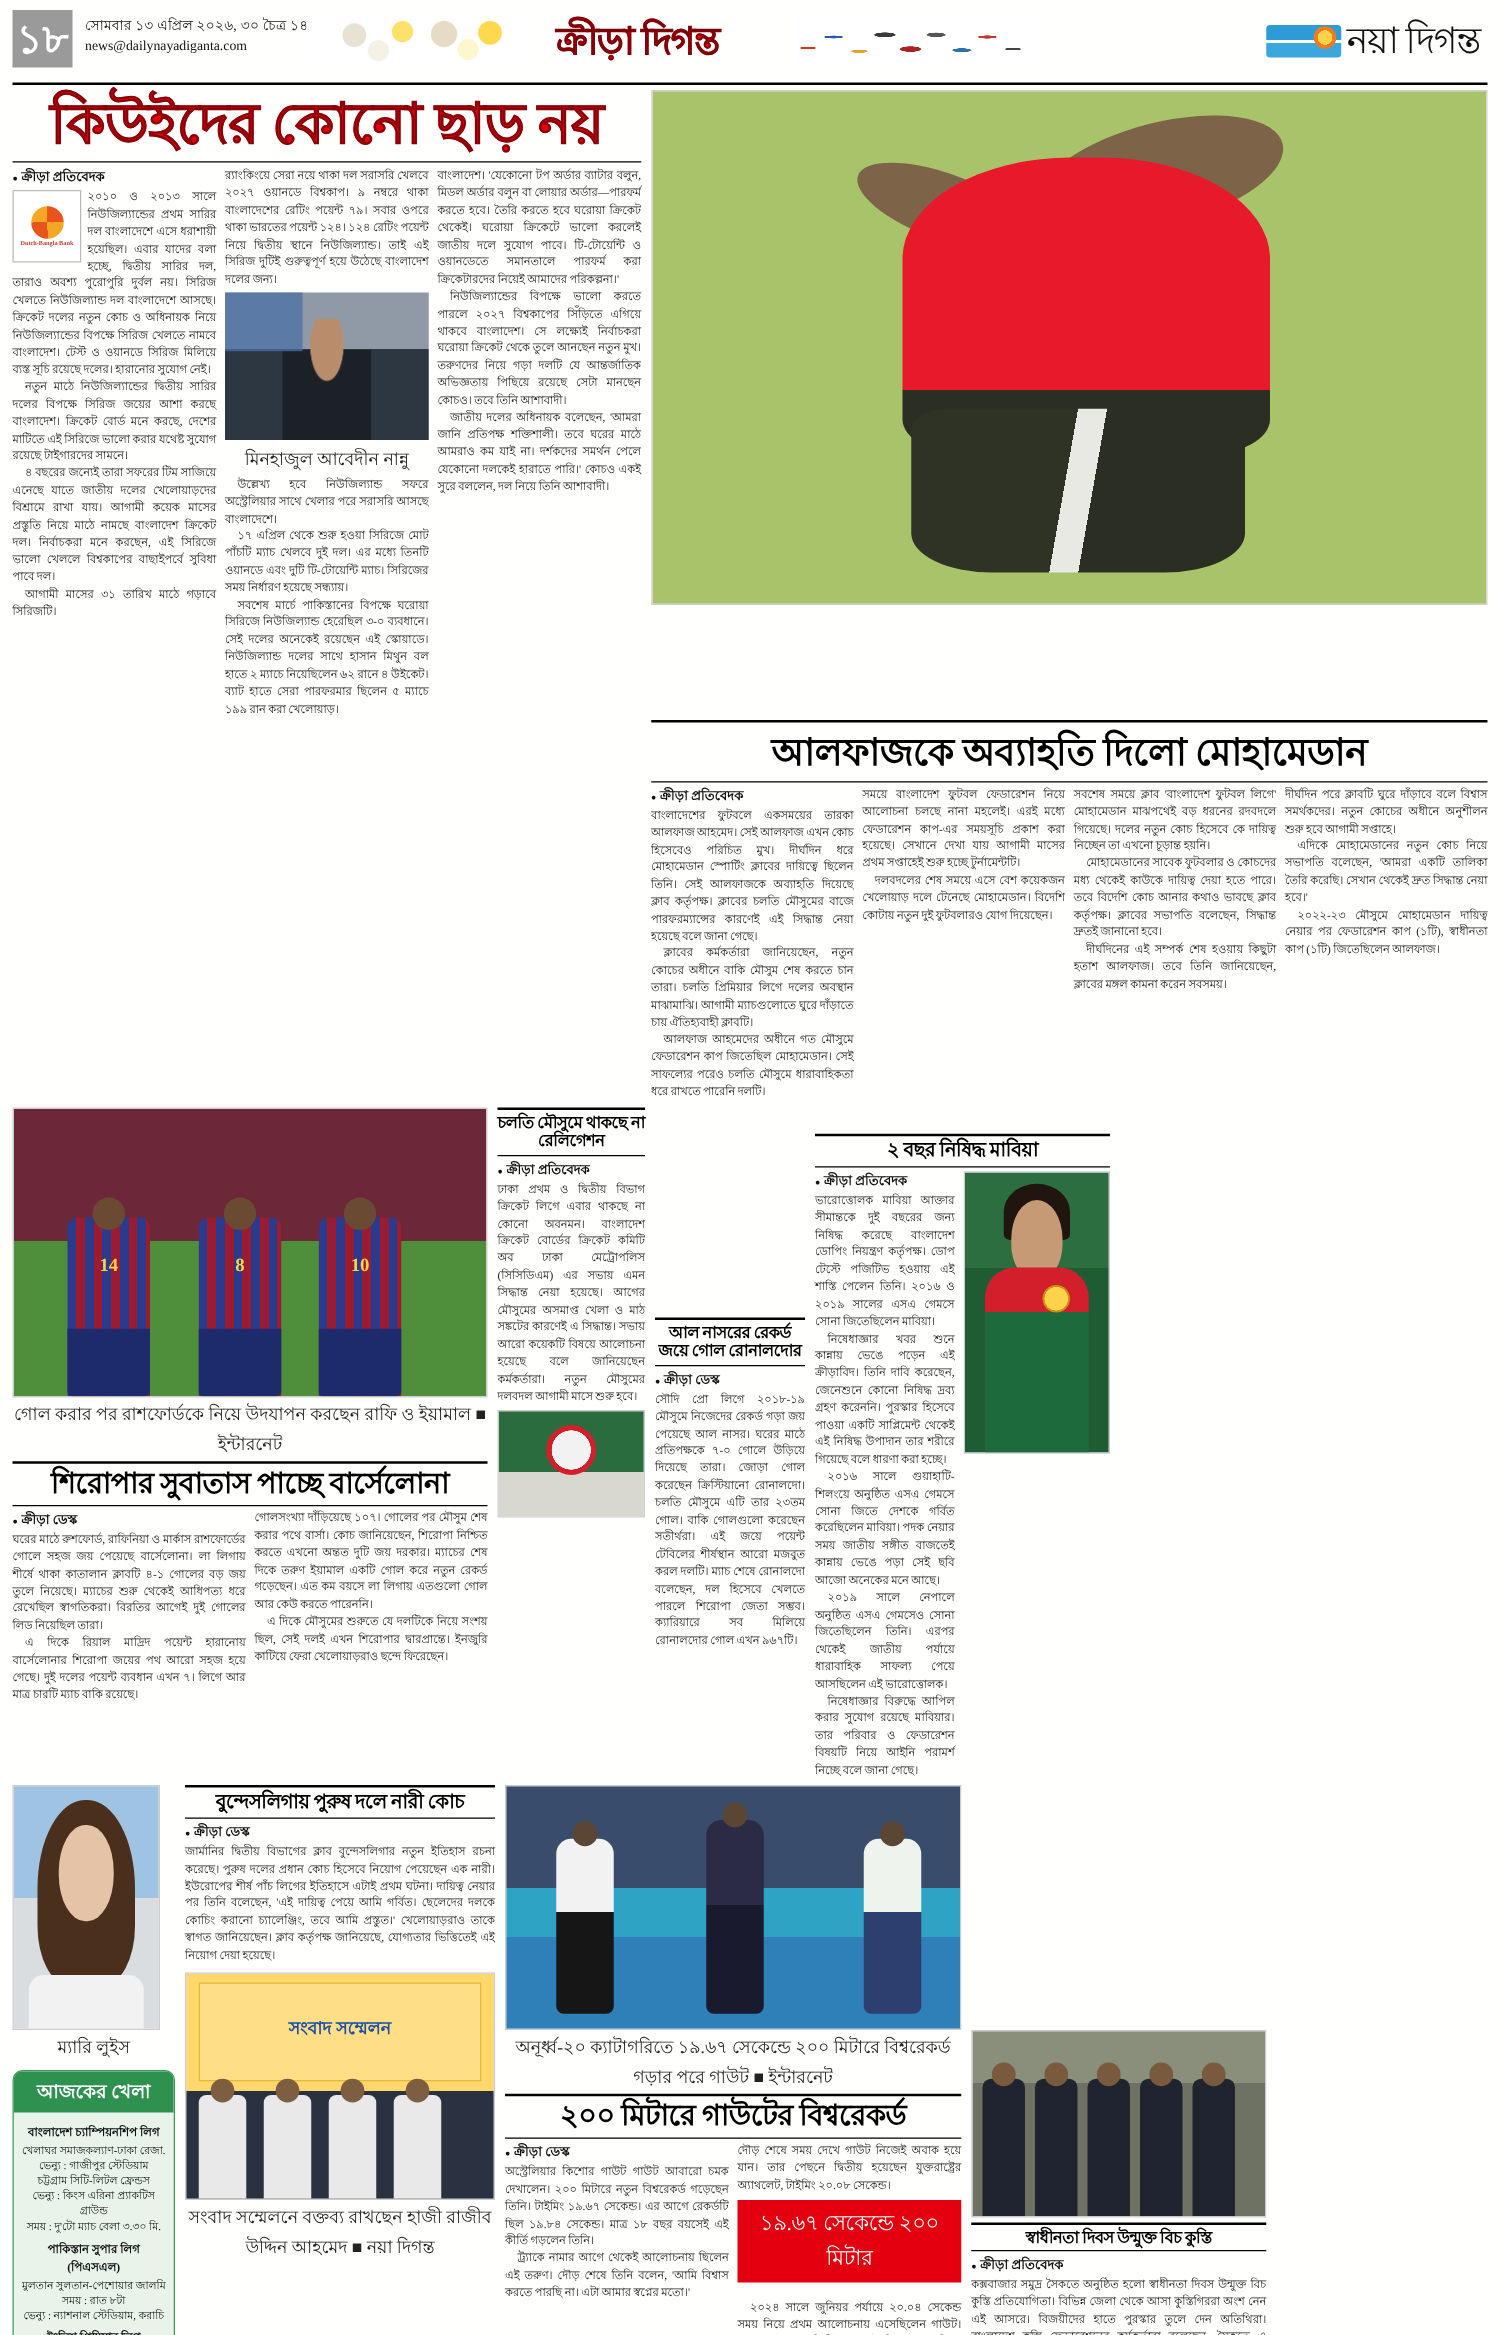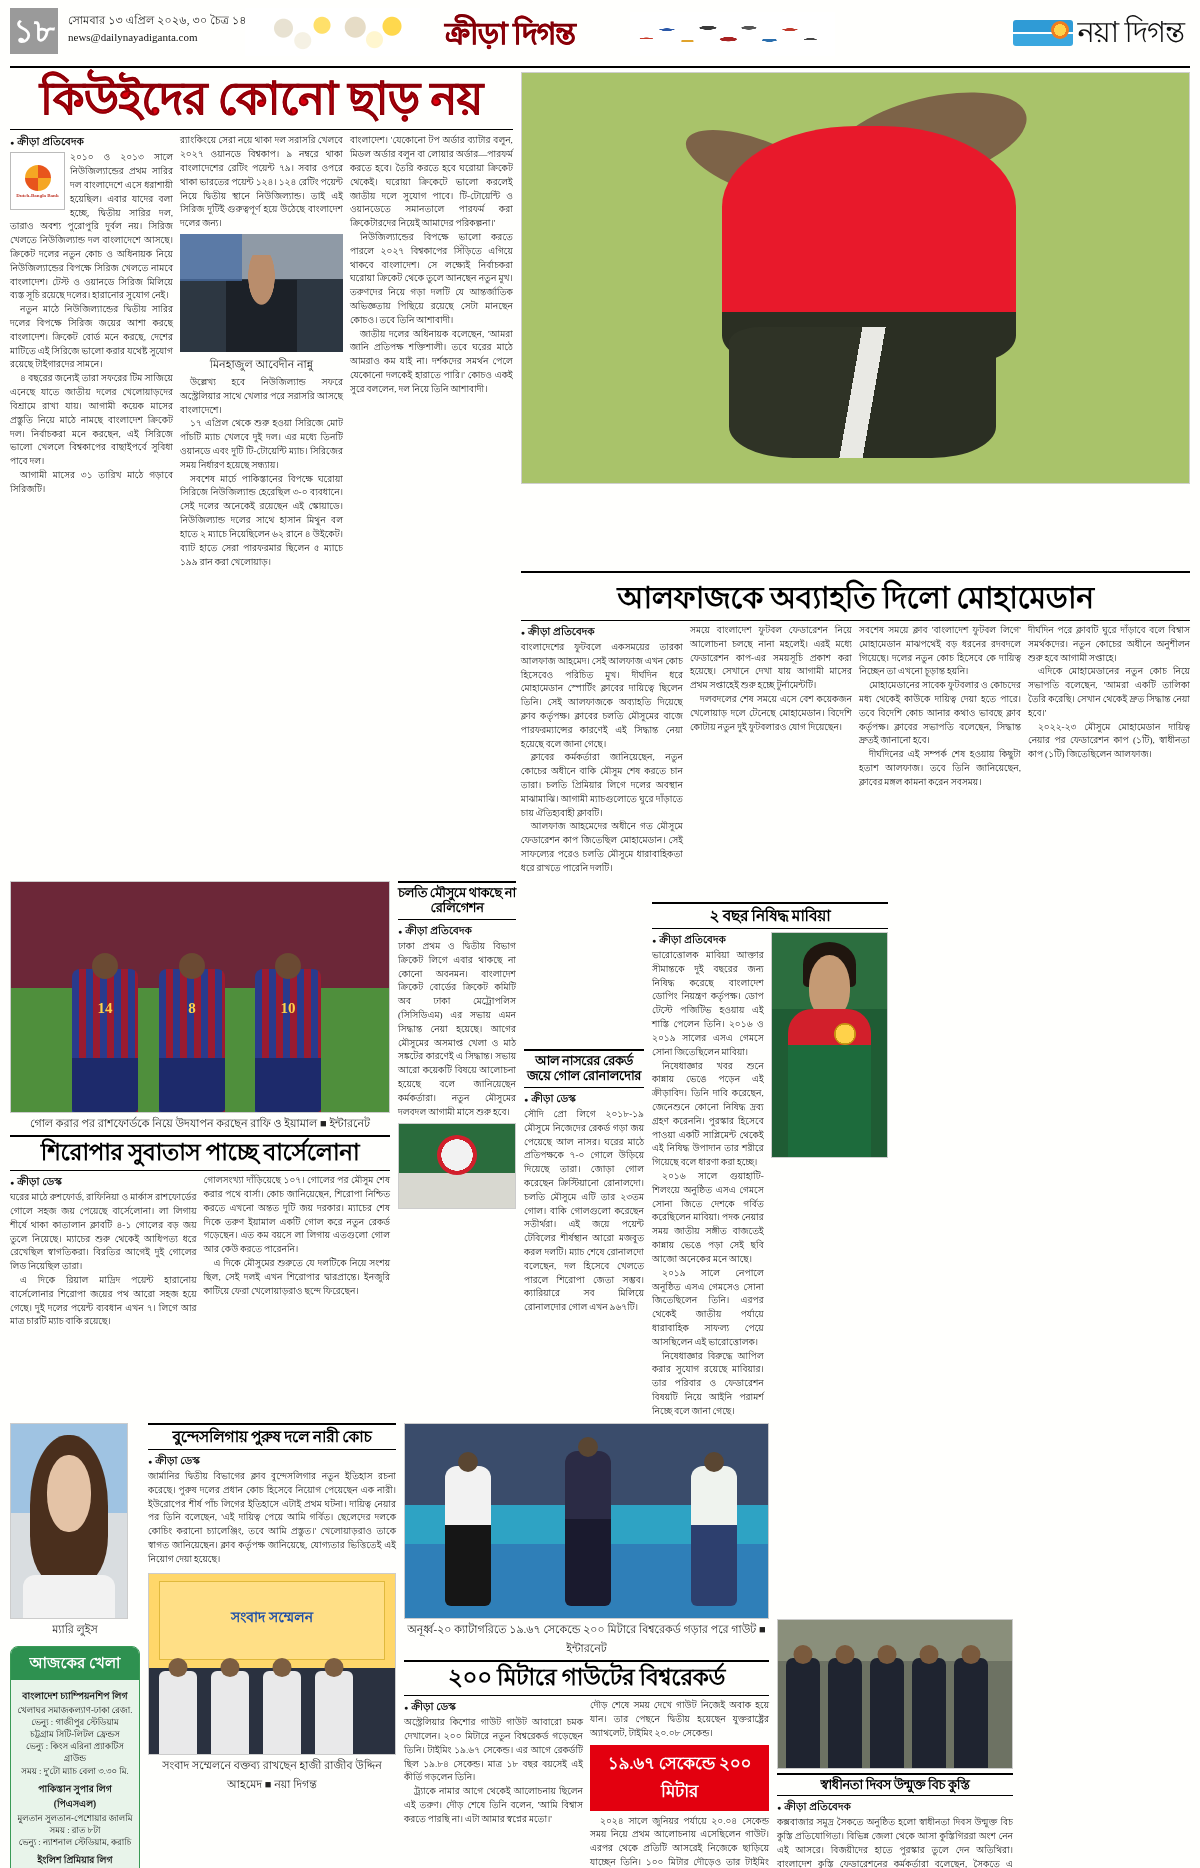--- a/index.html
+++ b/index.html
@@ -77,21 +77,21 @@
     color:#e3000f; font-weight:bold; text-align:center; letter-spacing:-0.5px;
     -webkit-text-stroke:0.5px #8c0008;
   }
   .hl-black { font-weight:bold; letter-spacing:-0.4px; color:#000; }
   .byline { font-size:10.5px; font-weight:bold; }
   .byline:before { content:"\25CF"; font-size:7px; vertical-align:middle; margin-right:3px; }
   .body-txt {
     font-size:9.1px; line-height:1.52; text-align:justify;
     color:#1b1b1b; hyphens:auto; word-spacing:-0.3px;
   }
-  .caption { font-size:11px; text-align:center; color:#222; padding:2px 0 1px 0;font-family:Liberation Serif, serif; }
+  .caption { font-size:14px; text-align:center; color:#222; padding:2px 0 1px 0;font-family:Liberation Serif, serif; }
   .hr-s { border-top:1px solid #000; }
   .hr-t { border-top:2px solid #000; }
 
   
   .top-wrap { display:flex; gap:8px; margin-top:4px; }
   .top-left { width:505px; }
   .top-right { width:672px; }
   .mainhead { font-size:45px; line-height:1.05; padding:4px 0 6px 0; }
   .cols3 { display:flex; gap:7px; }
   .cols3 > div { flex:1 1 0; }
@@ -165,39 +165,39 @@
   .barca-photo {
     width:100%; height:232px; border:1px solid #ccc; position:relative; overflow:hidden;
     background:linear-gradient(180deg,#6c2738 0 46%, #4f8f3c 46% 100%);
   }
   .barca-photo .pl { position:absolute; bottom:0; width:66px; height:62%;
     background:repeating-linear-gradient(90deg,#2a3a8c 0 7px,#9b1b30 7px 14px); border-radius:8px 8px 0 0; }
   .barca-photo .pl:after{ content:""; position:absolute; left:0; bottom:0; width:100%; height:38%;
     background:#1d2a6b; border-radius:0 0 4px 4px; }
   .barca-photo .pl .no { position:absolute; left:50%; top:22%; transform:translateX(-50%);
     color:#ffd24a; font-size:15px; font-weight:bold; }
-  .barca-photo .p1{ left:61px; } .barca-photo .p2{ left:148px; } .barca-photo .p3{ left:244px;padding-left:12px; }
+  .barca-photo .p1{ left:43px; } .barca-photo .p2{ left:148px; } .barca-photo .p3{ left:244px;padding-left:12px; }
   .barca-photo .head{ position:absolute; top:-16px; left:50%; transform:translateX(-50%);
     width:26px;height:26px;border-radius:50%;background:#6b4a33; }
 
   .sprint-photo {
     width:100%; height:196px; border:1px solid #ccc; position:relative; overflow:hidden;
     background:linear-gradient(180deg,#3a4c6b 0 42%, #2ea3c4 42% 62%, #2f7fb8 62% 100%);
   }
   .sprint-photo .runner{ position:absolute; bottom:6%; width:46px; height:72%;
     border-radius:12px 12px 6px 6px; }
   .sprint-photo .r1{ left:40px; background:linear-gradient(180deg,#f2f2f2 0 42%, #161616 42% 100%); }
   .sprint-photo .r2{ left:160px; background:linear-gradient(180deg,#2b2b45 0 44%, #1a1a2e 44% 100%); height:80%; }
   .sprint-photo .r3{ left:286px; background:linear-gradient(180deg,#eff3ee 0 42%, #2d3f6e 42% 100%); }
   .sprint-photo .rhead{ position:absolute; top:-14px; left:50%; transform:translateX(-50%);
     width:20px;height:20px;border-radius:50%;background:#5a4632; }
 
   .record-box {
-    background:#e3000f; color:#fff; text-align:center; font-weight:bold;
-    font-size:17px; padding:5px 4px; margin:4px 0 4px 0; letter-spacing:-0.3px;
+    background:#e3000f; color:#fff; text-align:center; font-weight:normal;
+    font-size:17px; padding:5px 4px; margin:4px 0 14px 0; letter-spacing:-0.3px;
   }
 
   .mabia-photo{
     width:100%; height:226px; border:1px solid #ccc; position:relative; overflow:hidden;
     background:linear-gradient(180deg,#2c6e3f 0 34%, #1f5c34 34% 100%);
   }
   .mabia-photo .face{ position:absolute; left:32%; top:10%; width:36%; height:28%;
     background:#c59a74; border-radius:50% 50% 44% 44%; }
   .mabia-photo .hair{ position:absolute; left:27%; top:4%; width:46%; height:20%;
     background:#20160f; border-radius:50% 50% 10% 10%; }

